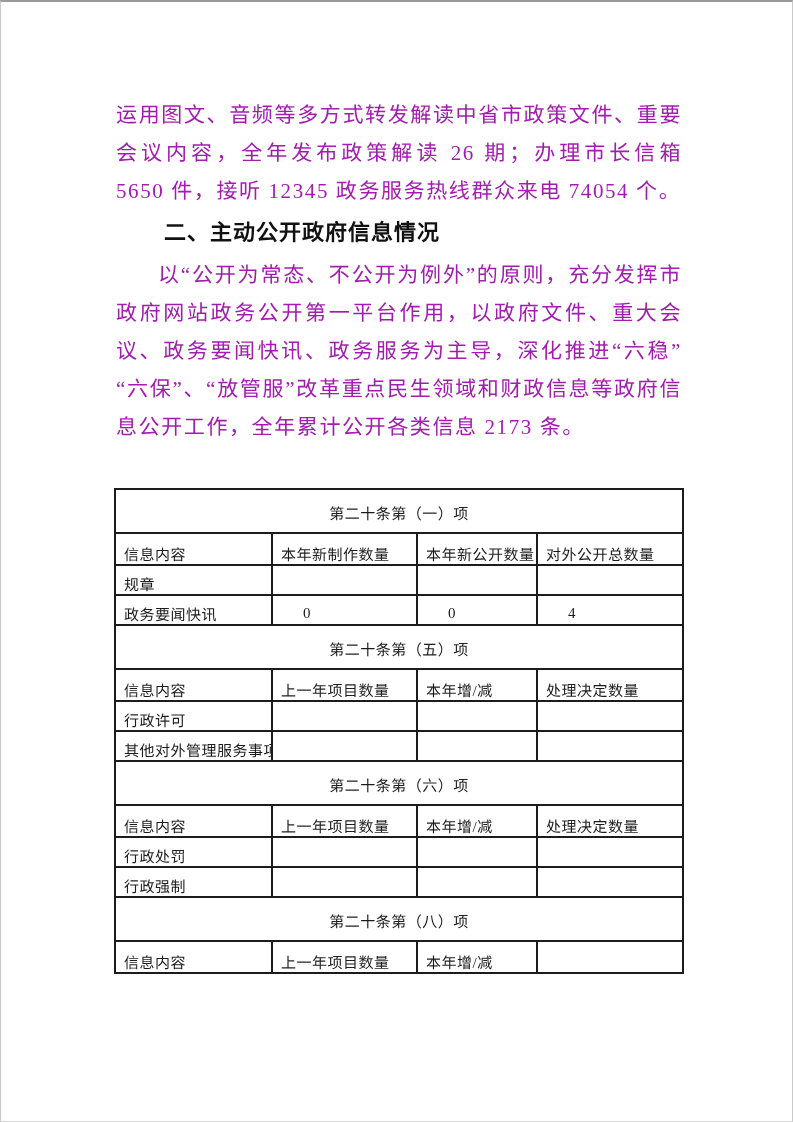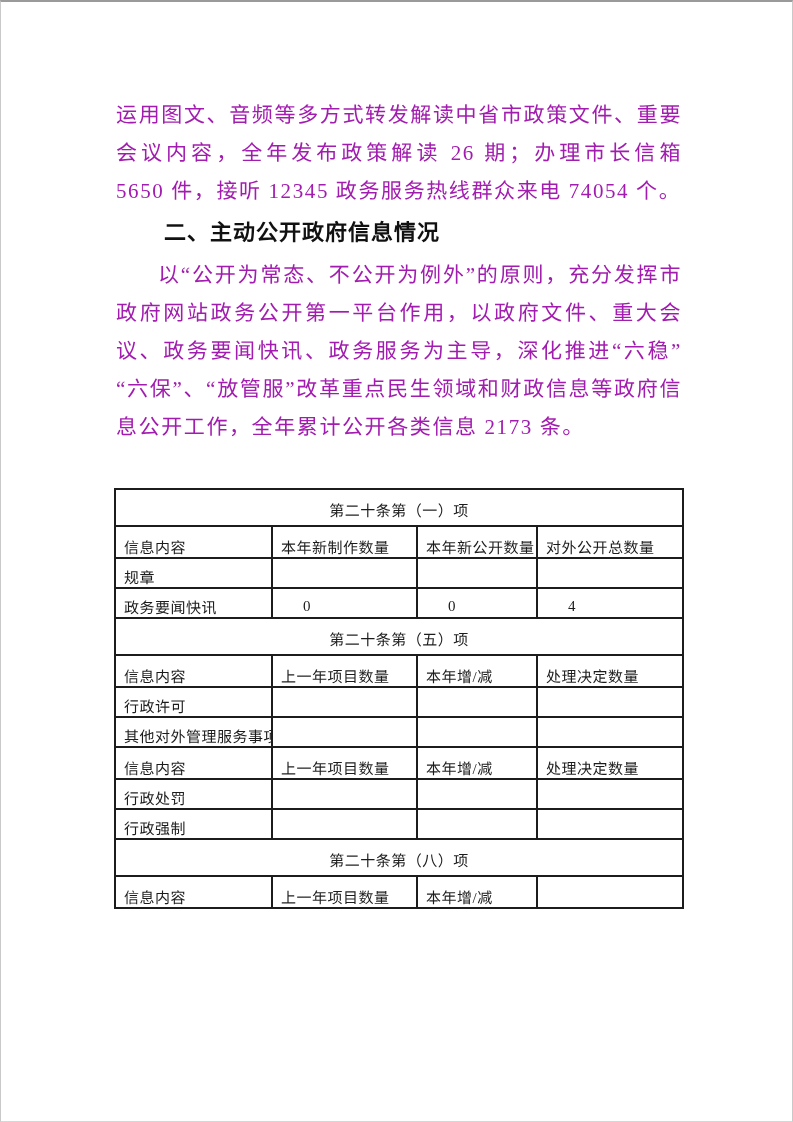--- a/index.html
+++ b/index.html
@@ -53,21 +53,21 @@
     letter-spacing: 0.5px;
     color: #1c1c1c;
   }
   table.gov-table td {
     border: 2px solid #1c1c1c;
     box-sizing: border-box;
     overflow: hidden;
     white-space: nowrap;
   }
   td.sec-title {
-    height: 37px;
+    height: 44px;
     text-align: center;
     vertical-align: middle;
     padding-top: 4px;
   }
   tr.hdr-row td {
     height: 32px;
     vertical-align: middle;
     padding: 8px 2px 0 8px;
   }
   tr.data-row td {
@@ -130,20 +130,23 @@
           <td class="value-cell"></td>
           <td class="value-cell"></td>
           <td class="value-cell"></td>
         </tr>
         <tr class="data-row">
           <td class="label-cell">其他对外管理服务事项</td>
           <td class="value-cell"></td>
           <td class="value-cell"></td>
           <td class="value-cell"></td>
         </tr>
+        <tr>
+          <td colspan="4" class="sec-title">第二十条第（六）项</td>
+        </tr>
         <tr class="hdr-row">
           <td>信息内容</td>
           <td>上一年项目数量</td>
           <td>本年增/减</td>
           <td>处理决定数量</td>
         </tr>
         <tr class="data-row">
           <td class="label-cell">行政处罚</td>
           <td class="value-cell"></td>
           <td class="value-cell"></td>

